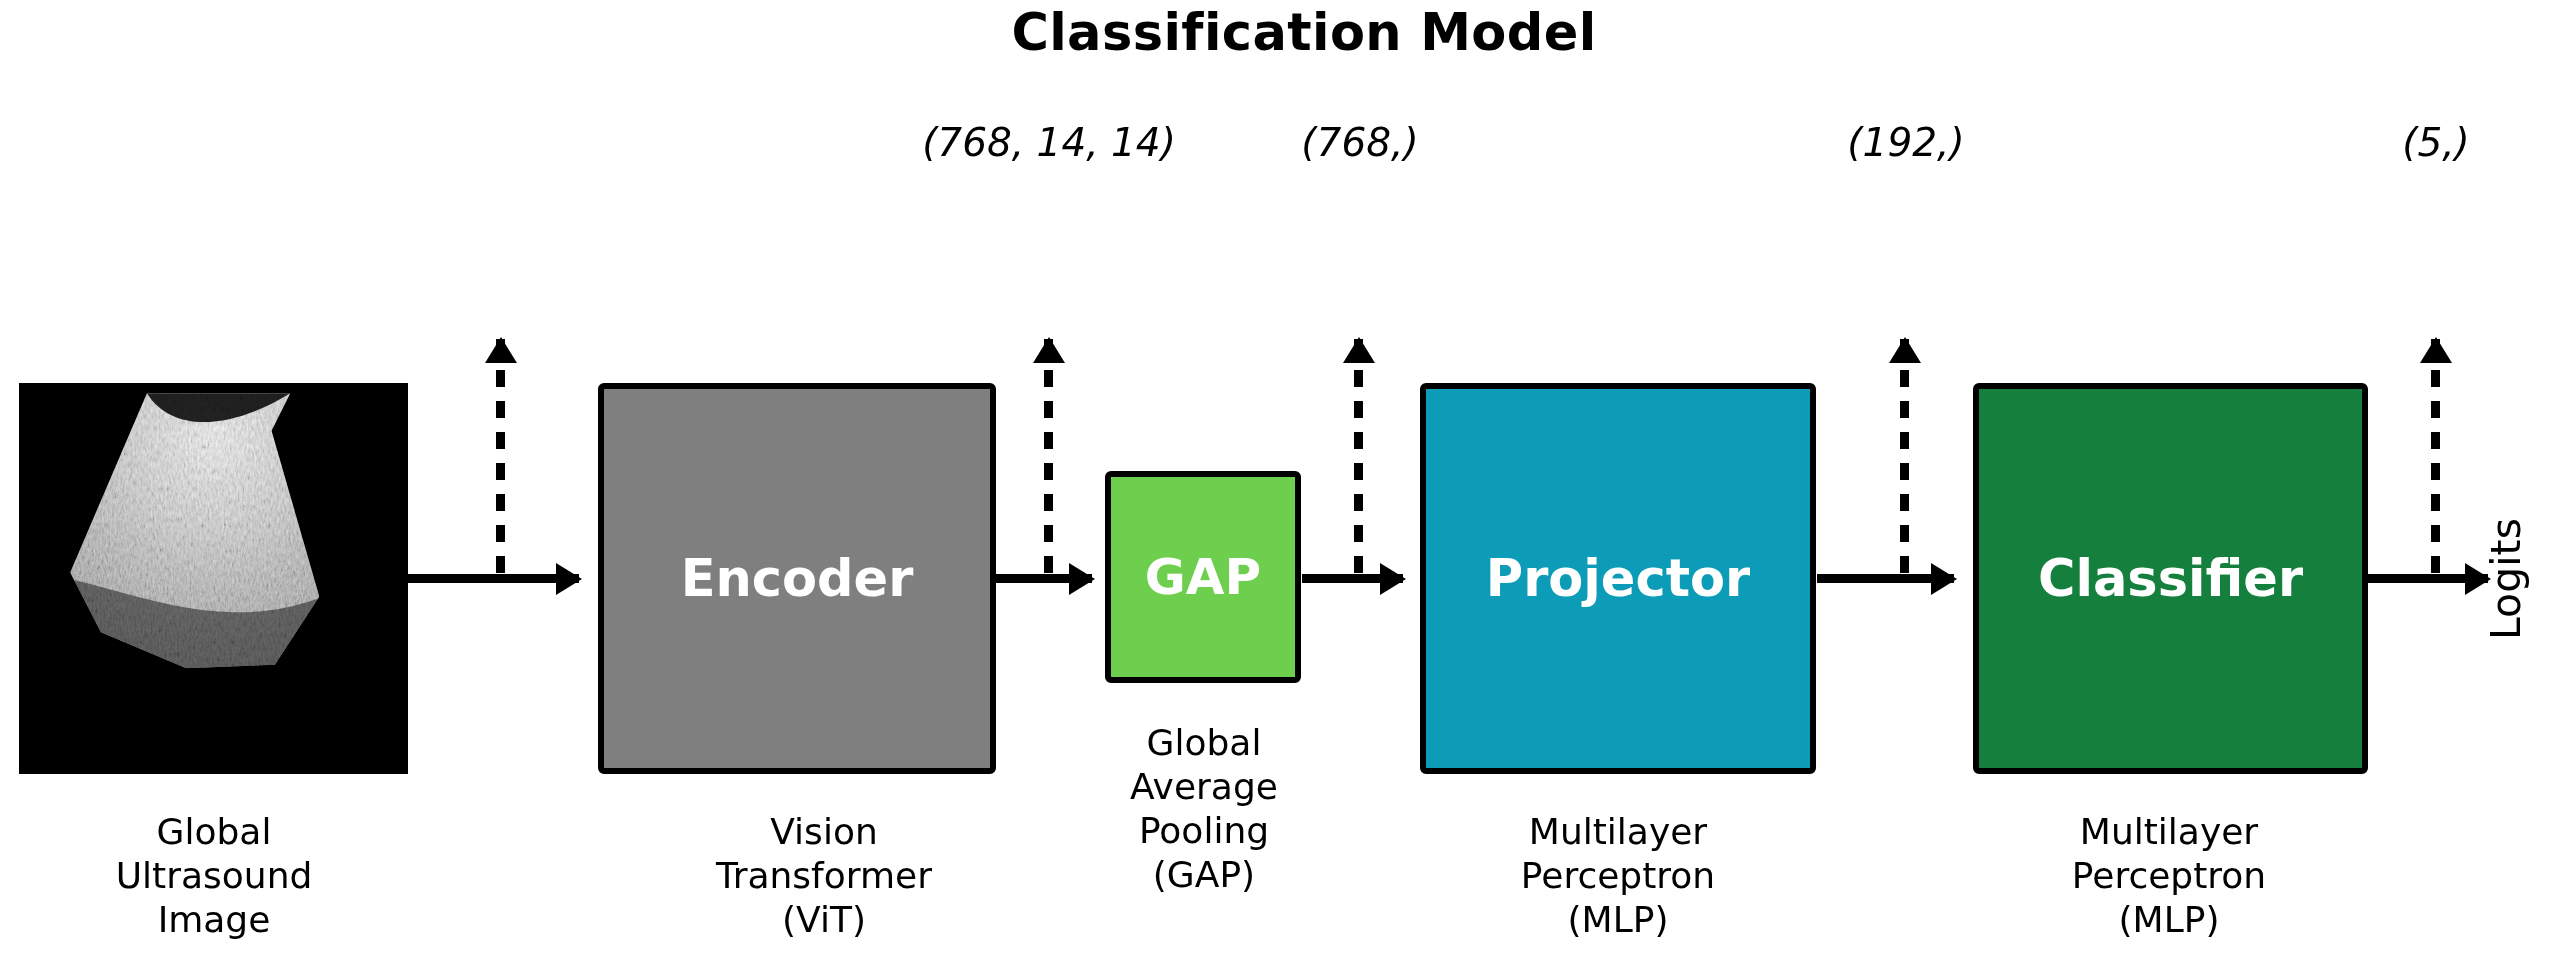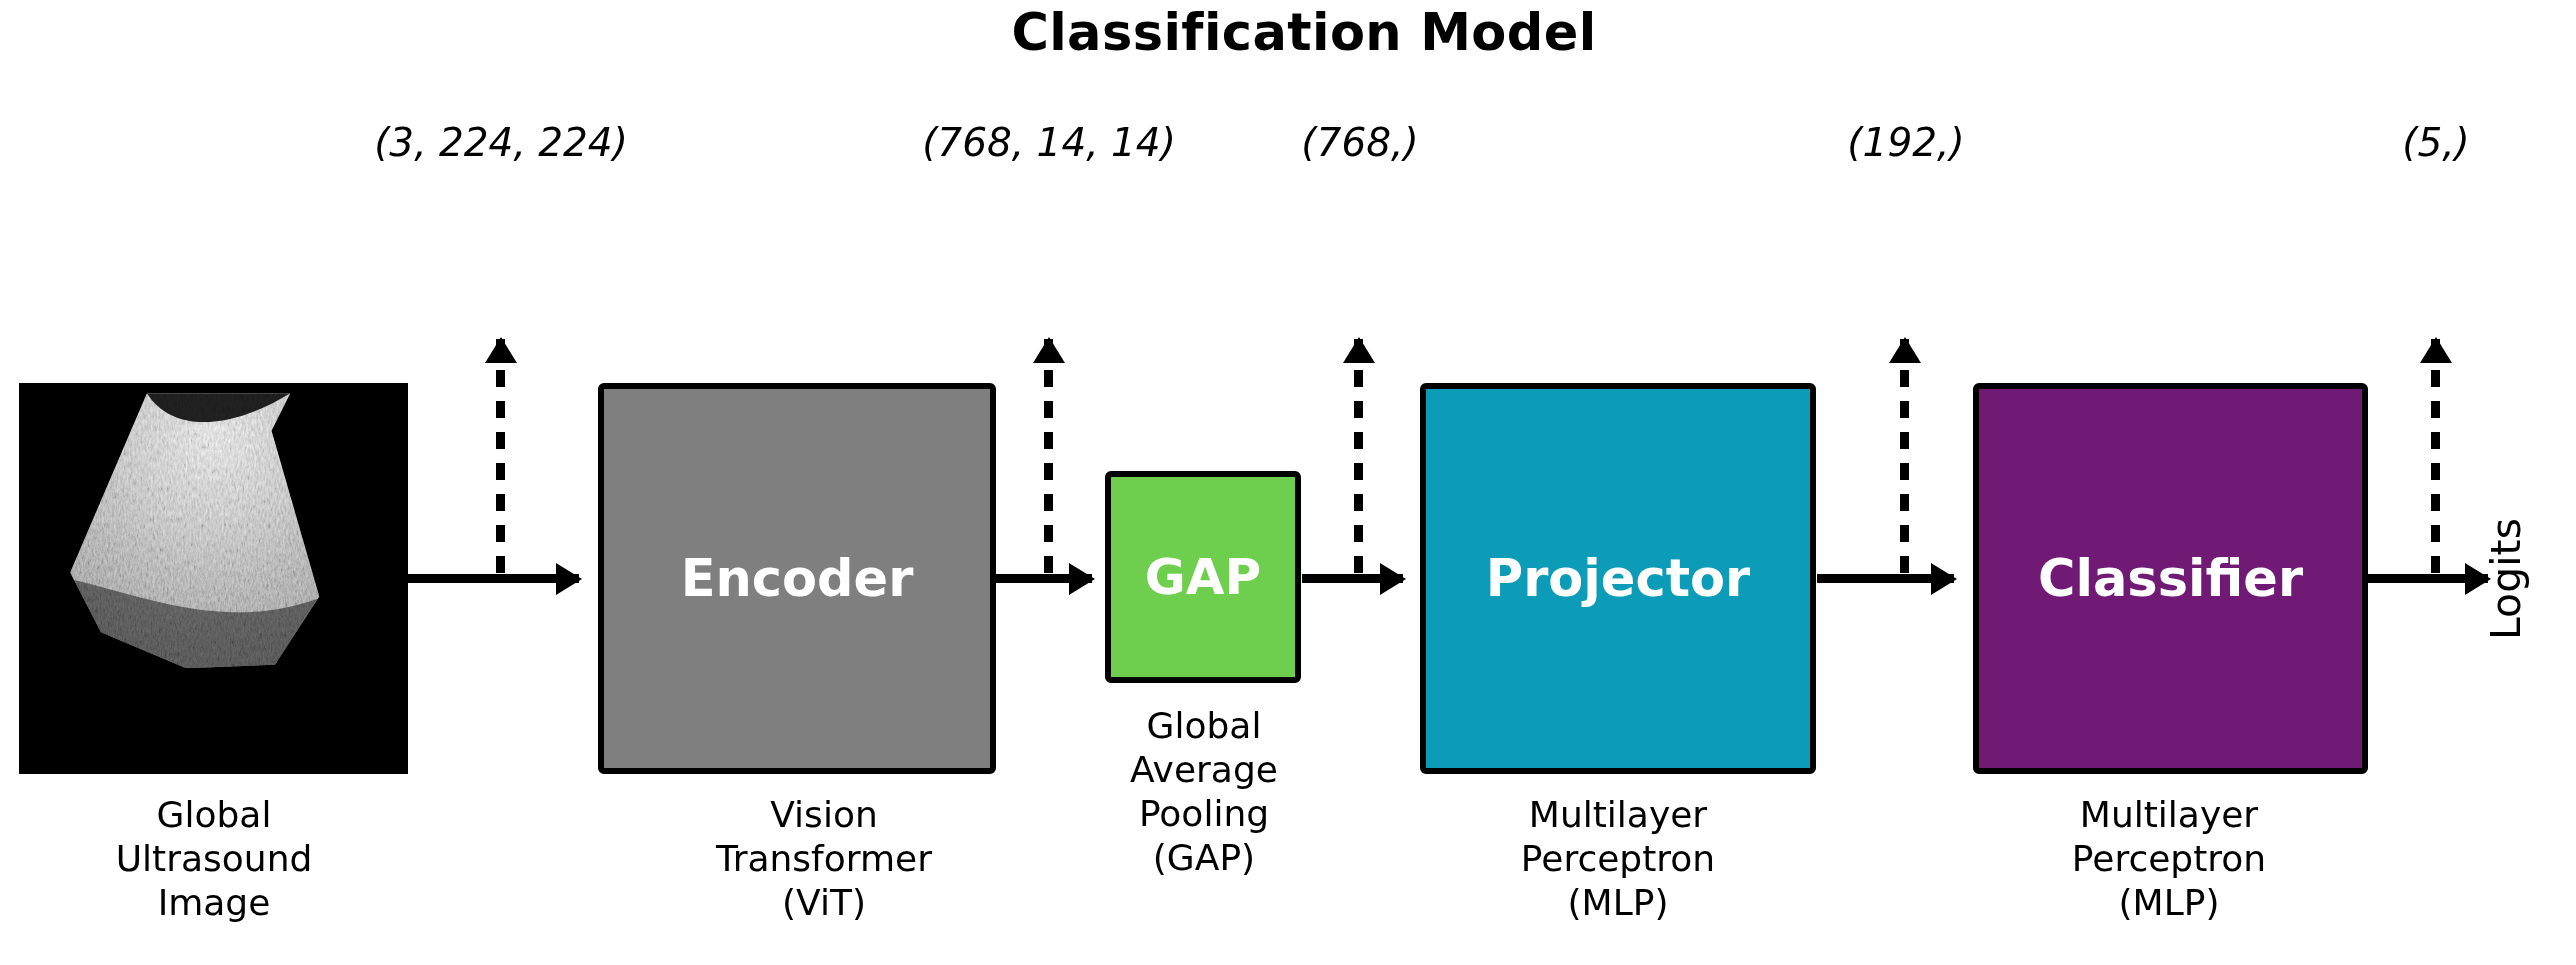--- a/index.html
+++ b/index.html
@@ -47,21 +47,21 @@
     line-height: 1;
   }
   .block-label {
     display: block;
     white-space: nowrap;
   }
 
   #block-encoder   { left: 598px;  top: 383px; width: 398px; height: 391px; background: #7f7f7f; font-size: 51px; }
   #block-gap       { left: 1105px; top: 471px; width: 196px; height: 212px; background: #6ece4d; font-size: 50px; }
   #block-projector { left: 1420px; top: 383px; width: 396px; height: 391px; background: #0c9cb8; font-size: 51px; }
-  #block-classifier{ left: 1973px; top: 383px; width: 395px; height: 391px; background: #701a75; font-size: 51px; }
+  #block-classifier{ left: 1973px; top: 383px; width: 395px; height: 391px; background: #15803d; font-size: 51px; }
 
   
   #us-image {
     position: absolute;
     left: 19px;
     top: 383px;
     width: 389px;
     height: 391px;
     background: #000000;
     overflow: hidden;
@@ -136,20 +136,21 @@
 
   
   .caption {
     position: absolute;
     font-size: 36px;
     color: #000000;
     line-height: 44px;
     text-align: center;
     transform: translateX(-50%);
     white-space: pre-line;
+    margin-top: 17px;
   }
 
   
   #logits-label {
     position: absolute;
     left: 2506px;
     top: 579px;
     font-size: 41px;
     color: #000000;
     white-space: nowrap;
@@ -231,21 +232,20 @@
   </div>
   <div class="d-arrow" style="left:1900px; height:243px;">
     <div class="stem"></div>
     <div class="head"></div>
   </div>
   <div class="d-arrow" style="left:2431px; height:243px;">
     <div class="stem"></div>
     <div class="head"></div>
   </div>
 
-  <div class="shape-label" style="left:501px;  top:120px;">(3, 224, 224)</div>
   <div class="shape-label" style="left:1049px; top:120px;">(768, 14, 14)</div>
   <div class="shape-label" style="left:1360px; top:120px;">(768,)</div>
   <div class="shape-label" style="left:1906px; top:120px;">(192,)</div>
   <div class="shape-label" style="left:2436px; top:120px;">(5,)</div>
 
   <div class="caption" style="left:214px;  top:793px;">Global
 Ultrasound
 Image</div>
   <div class="caption" style="left:824px;  top:793px;">Vision
 Transformer

